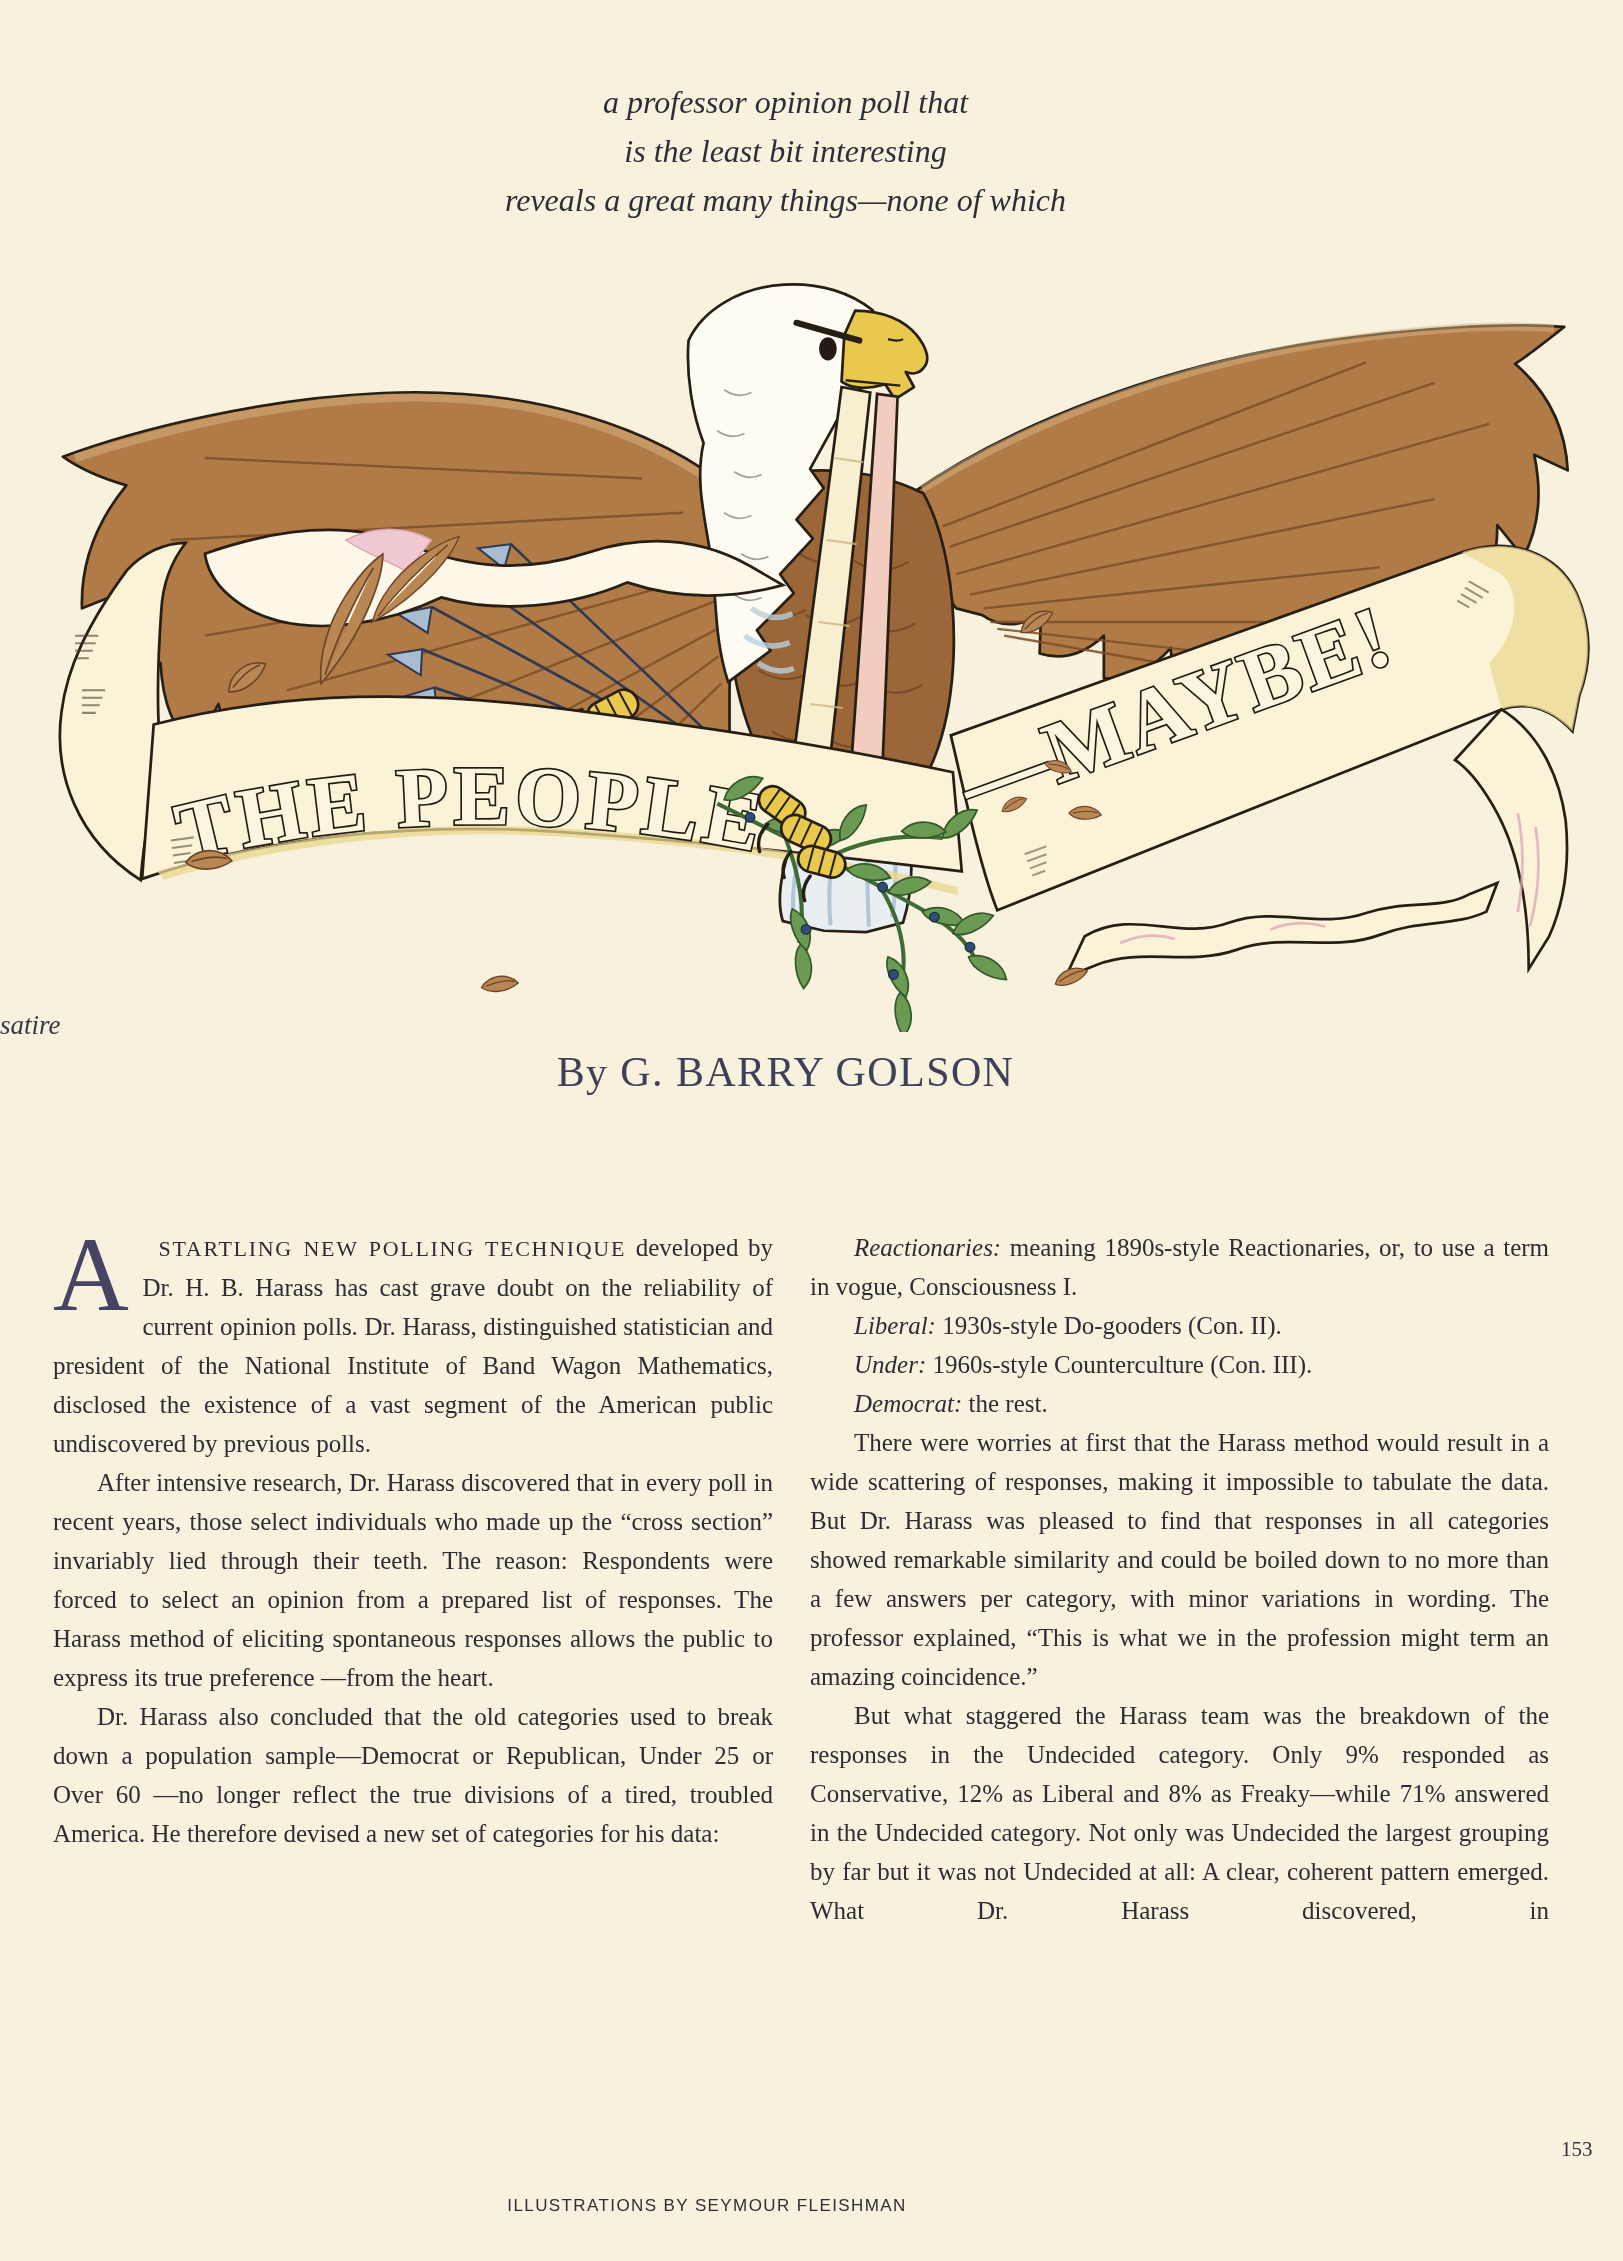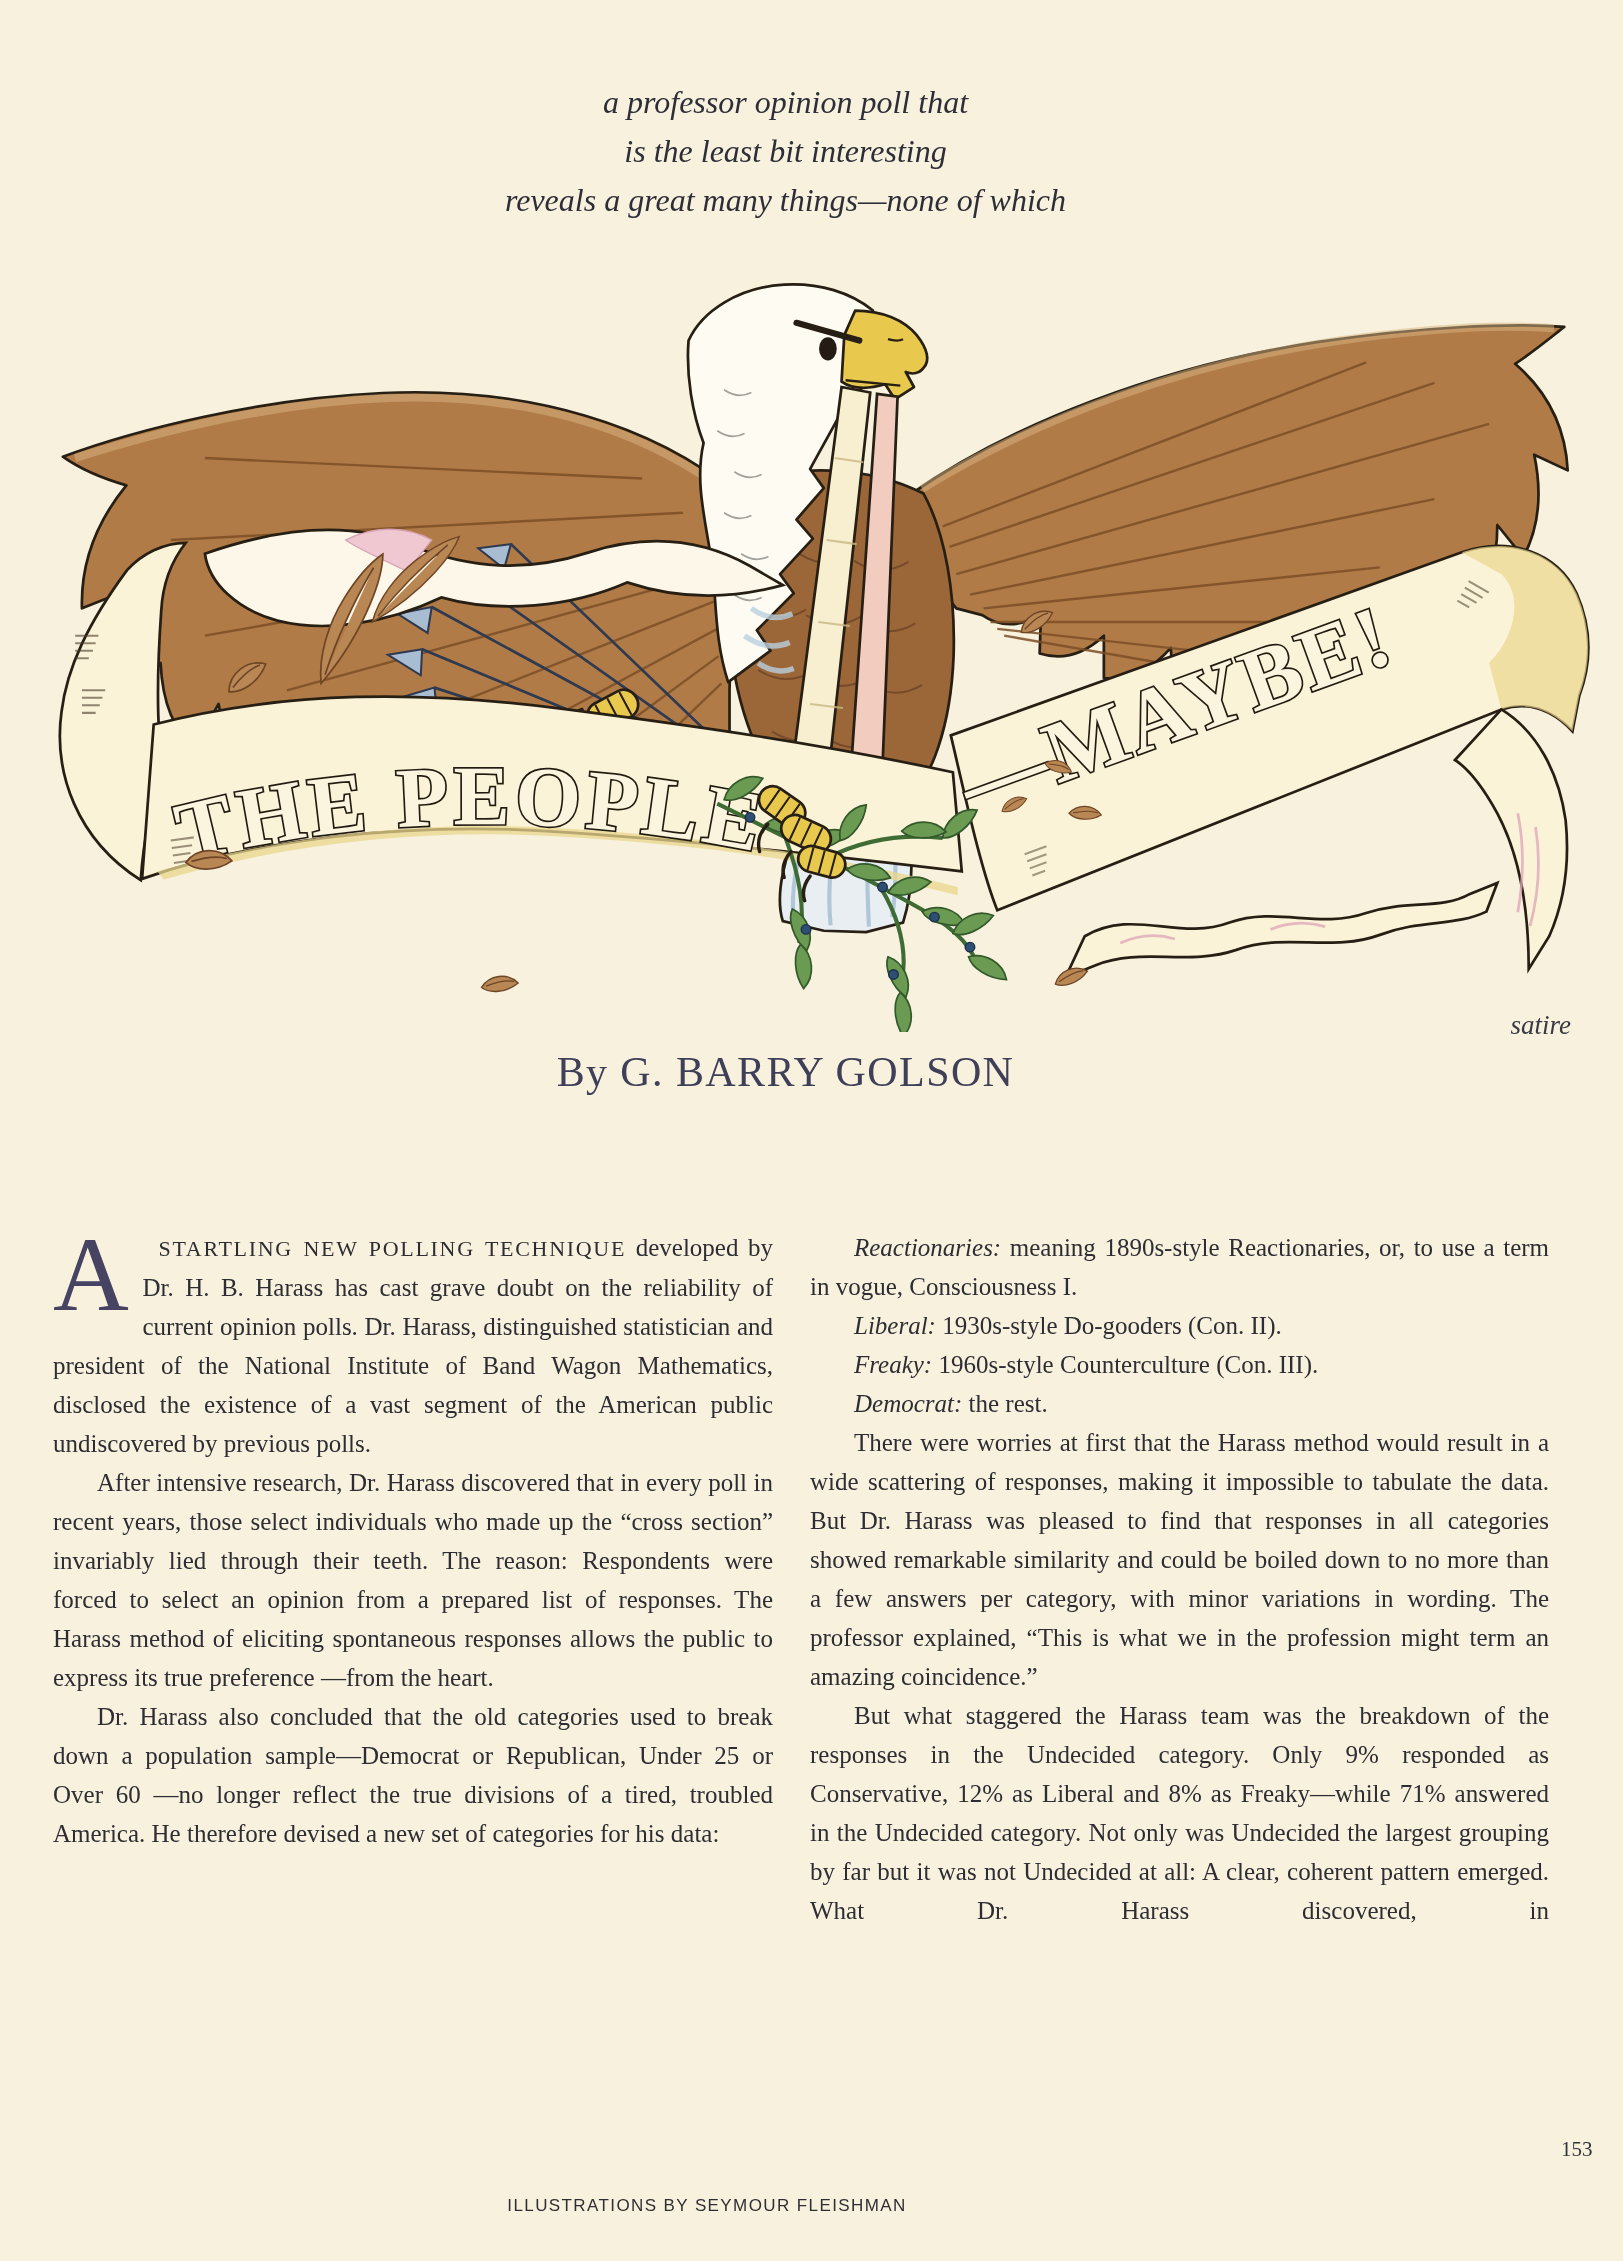--- a/index.html
+++ b/index.html
@@ -7,21 +7,21 @@
     width:1623px;height:2261px;position:relative;overflow:hidden;
     background:#f7f1dd;color:#2d2d33;
     font-family:"Liberation Serif",serif;
   }
   .headline{
     position:absolute;top:78px;left:0;width:1571px;text-align:center;
     font-style:italic;font-size:32px;line-height:49px;color:#2e2e38;
   }
   .illustration{position:absolute;top:253px;left:0;width:1623px;height:779px;}
   .kicker{
-    position:absolute;top:1010px;left:0;width:1571px;text-align:right;
+    position:absolute;top:1010px;left:0;width:1571px;text-align:left;
     font-style:italic;font-size:27px;color:#3a3a46;
   }
   .byline{
     position:absolute;top:1048px;left:0;width:1571px;text-align:center;
     font-weight:400;font-size:42px;letter-spacing:1.4px;color:#3f3f58;
   }
   .cols{
     position:absolute;top:1228px;left:53px;width:1496px;
     display:flex;gap:37px;
     font-size:25px;line-height:39px;text-align:justify;
@@ -256,21 +256,21 @@
     <p><span class="dropcap">A</span><span class="lead-caps">STARTLING NEW POLLING TECHNIQUE</span>
       <span>developed by Dr. H. B. Harass has cast grave doubt on the reliability of current opinion polls. Dr. Harass, distinguished statistician and president of the National Institute of Band Wagon Mathematics, disclosed the existence of a vast segment of the American public undiscovered by previous polls.</span></p>
     <p class="indent">After intensive research, Dr. Harass discovered that in every poll in recent years, those select individuals who made up the “cross section” invariably lied through their teeth. The reason: Respondents were forced to select an opinion from a prepared list of responses. The Harass method of eliciting spontaneous responses allows the public to express its true preference —from the heart.</p>
     <p class="indent">Dr. Harass also concluded that the old categories used to break down a population sample—Democrat or Republican, Under 25 or Over 60 —no longer reflect the true divisions of a tired, troubled America. He therefore devised a new set of categories for his data:</p>
   </div>
   <div class="col-right">
     <p class="indent"><span class="term">Reactionaries:</span>
       <span>meaning 1890s-style Reactionaries, or, to use a term in vogue, Consciousness I.</span></p>
     <p class="indent"><span class="term">Liberal:</span>
       <span>1930s-style Do-gooders (Con. II).</span></p>
-    <p class="indent"><span class="term">Freaky:</span>
+    <p class="indent"><span class="term">Under:</span>
       <span>1960s-style Counterculture (Con. III).</span></p>
     <p class="indent"><span class="term">Democrat:</span>
       <span>the rest.</span></p>
     <p class="indent">There were worries at first that the Harass method would result in a wide scattering of responses, making it impossible to tabulate the data. But Dr. Harass was pleased to find that responses in all categories showed remarkable similarity and could be boiled down to no more than a few answers per category, with minor variations in wording. The professor explained, “This is what we in the profession might term an amazing coincidence.”</p>
     <p class="indent justify-last">But what staggered the Harass team was the breakdown of the responses in the Undecided category. Only 9% responded as Conservative, 12% as Liberal and 8% as Freaky—while 71% answered in the Undecided category. Not only was Undecided the largest grouping by far but it was not Undecided at all: A clear, coherent pattern emerged. What Dr. Harass discovered, in</p>
   </div>
 </div>
 
 <div class="pageno">153</div>
 <div class="footer">ILLUSTRATIONS BY SEYMOUR FLEISHMAN</div>

